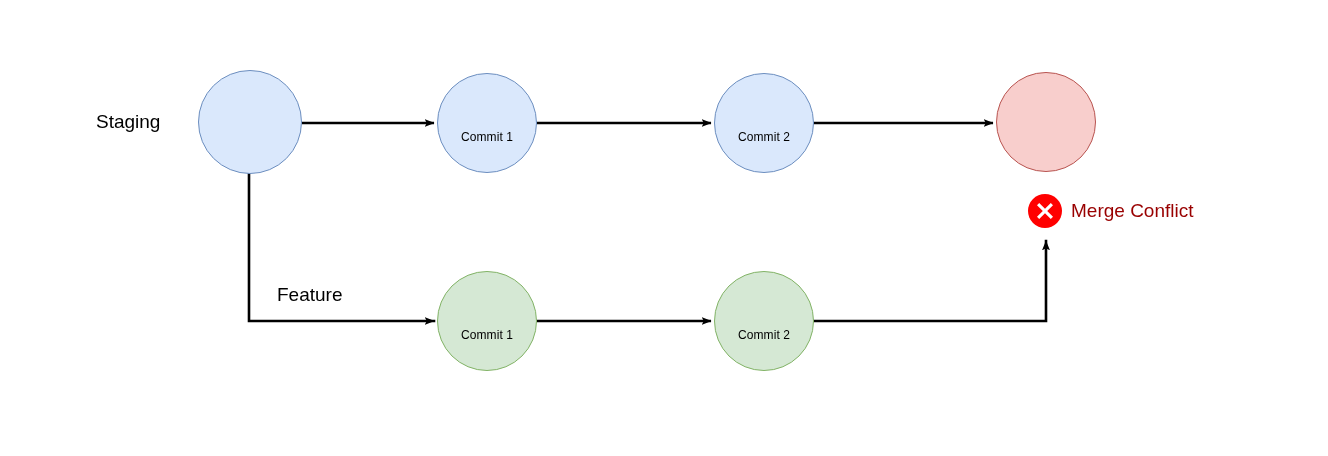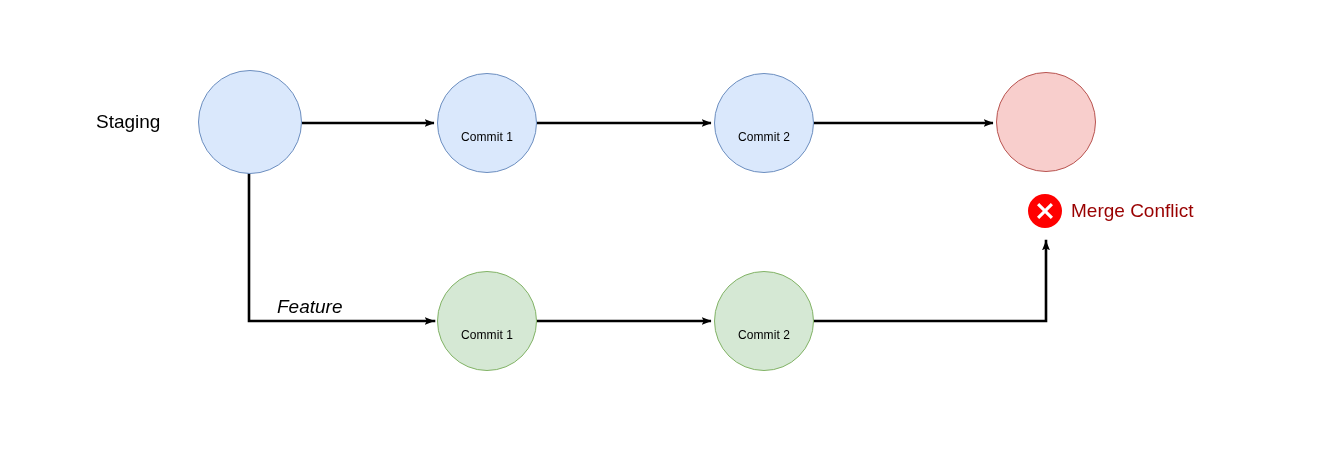--- a/index.html
+++ b/index.html
@@ -87,21 +87,21 @@
     <path d="M814,123 L993,123" fill="none" stroke="#000000" stroke-width="2.6" marker-end="url(#arrowhead)"></path>
 
     <path d="M249,174 L249,321 L434,321" fill="none" stroke="#000000" stroke-width="2.6" stroke-linecap="square" stroke-linejoin="miter" marker-end="url(#arrowhead)"></path>
 
     <path d="M537,321 L711,321" fill="none" stroke="#000000" stroke-width="2.6" marker-end="url(#arrowhead)"></path>
 
     <path d="M814,321 L1046,321 L1046,241" fill="none" stroke="#000000" stroke-width="2.6" stroke-linecap="square" stroke-linejoin="miter" marker-end="url(#arrowhead)"></path>
   </svg>
 
   <div class="branch-label" style="left:96px; top:111px;">Staging</div>
-  <div class="branch-label" style="left:277px; top:296px;font-style:italic;">Feature</div>
+  <div class="branch-label" style="left:277px; top:284px;">Feature</div>
 
   <div class="node" style="left:198px; top:70px; width:104px; height:104px; background:#dae8fc; border:1.6px solid #6c8ebf;">
     <span class="node-label"></span>
   </div>
 
   <div class="node" style="left:437px; top:73px; width:100px; height:100px; background:#dae8fc; border:1.6px solid #6c8ebf;">
     <span class="node-label">Commit 1</span>
   </div>
 
   <div class="node" style="left:714px; top:73px; width:100px; height:100px; background:#dae8fc; border:1.6px solid #6c8ebf;">

